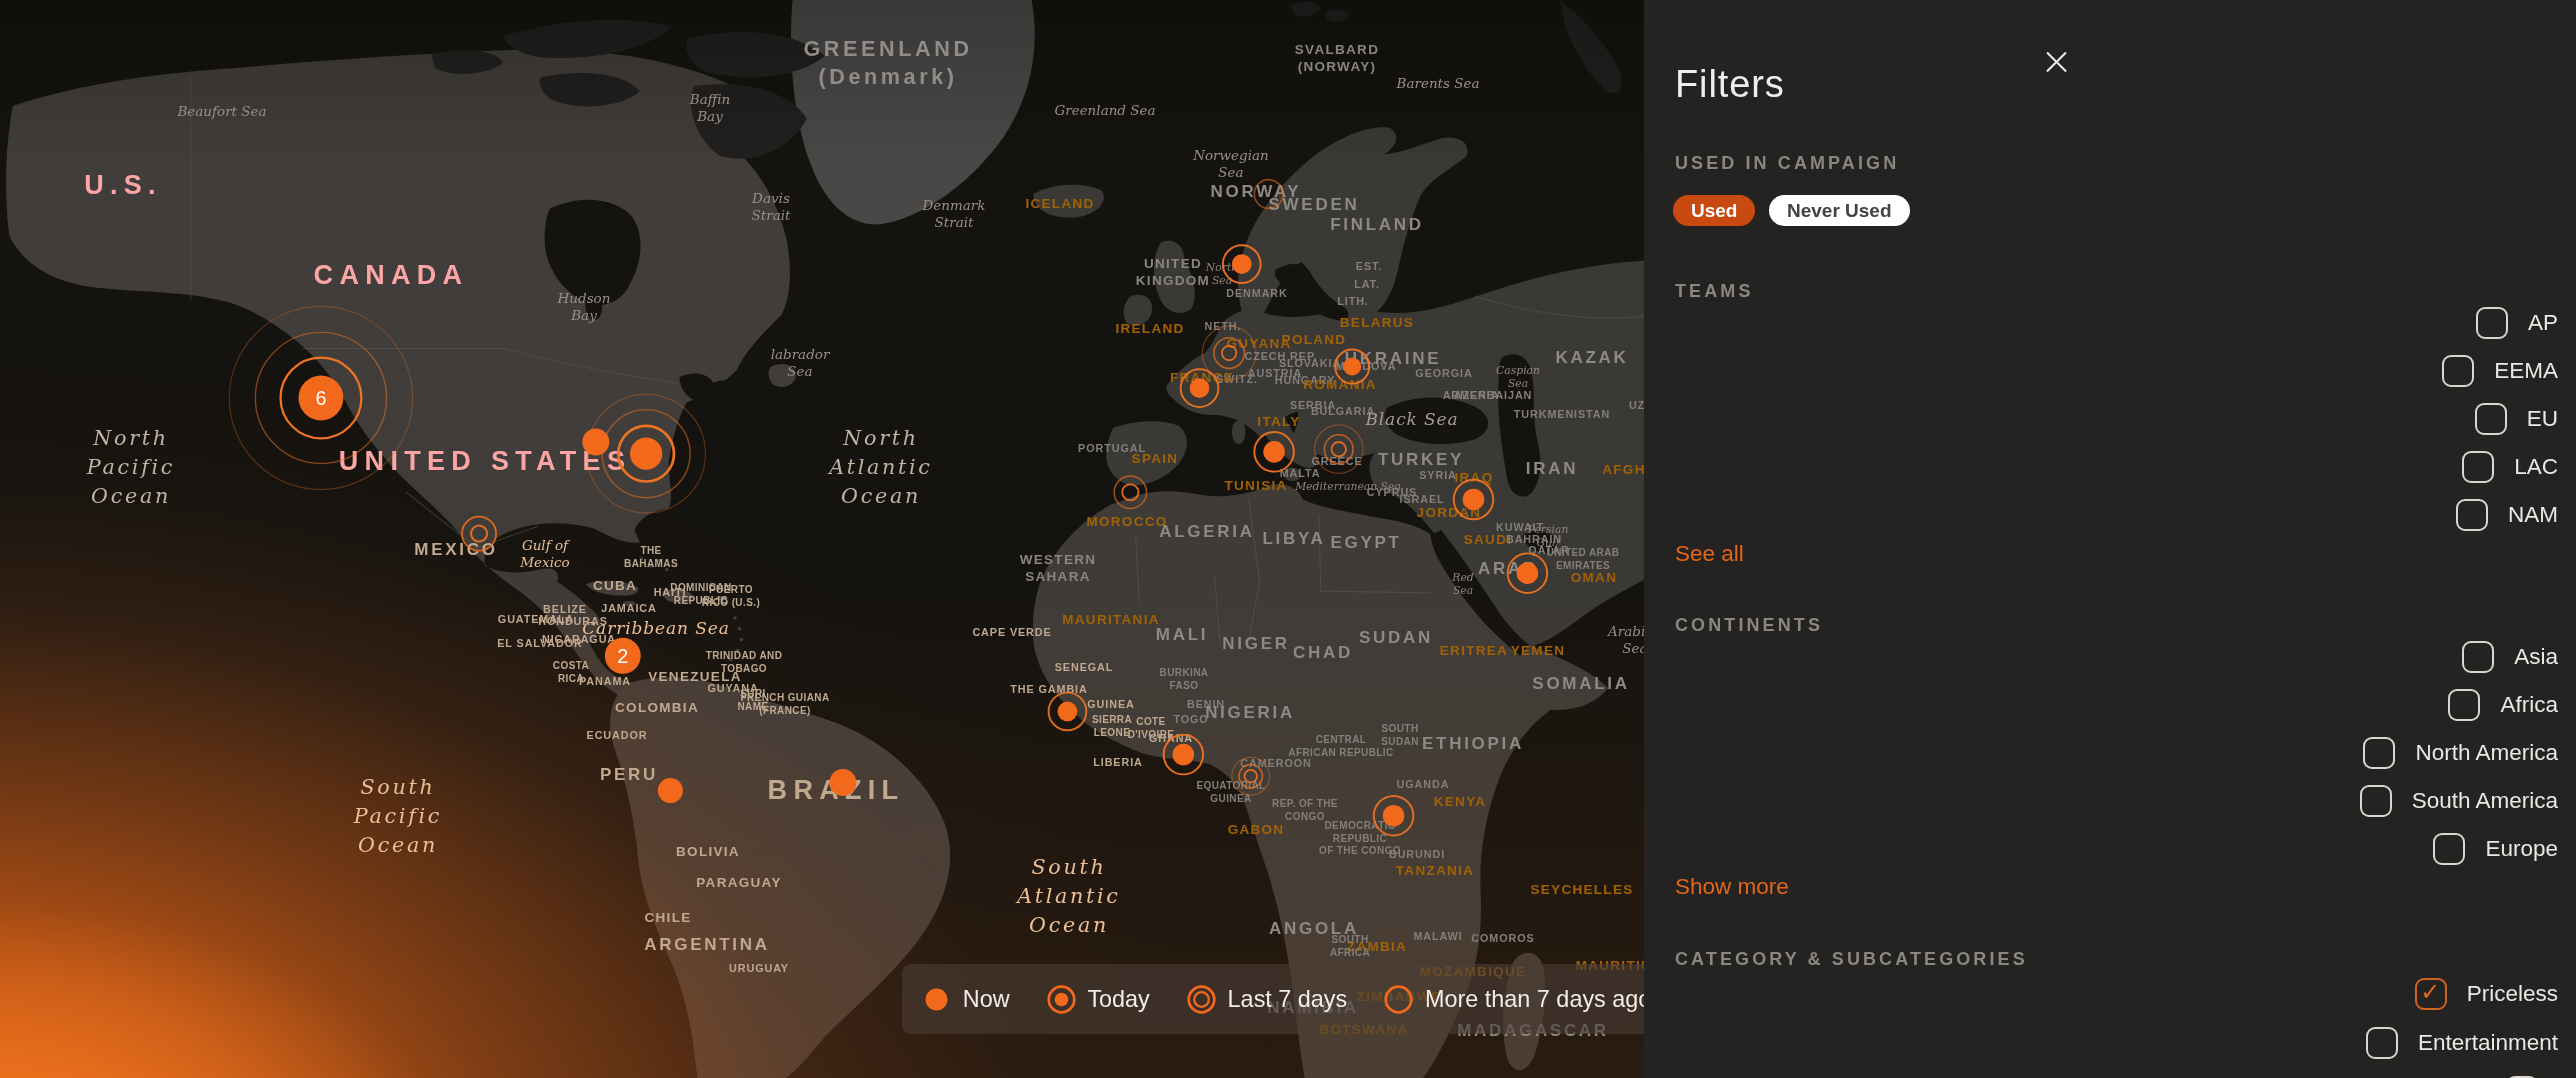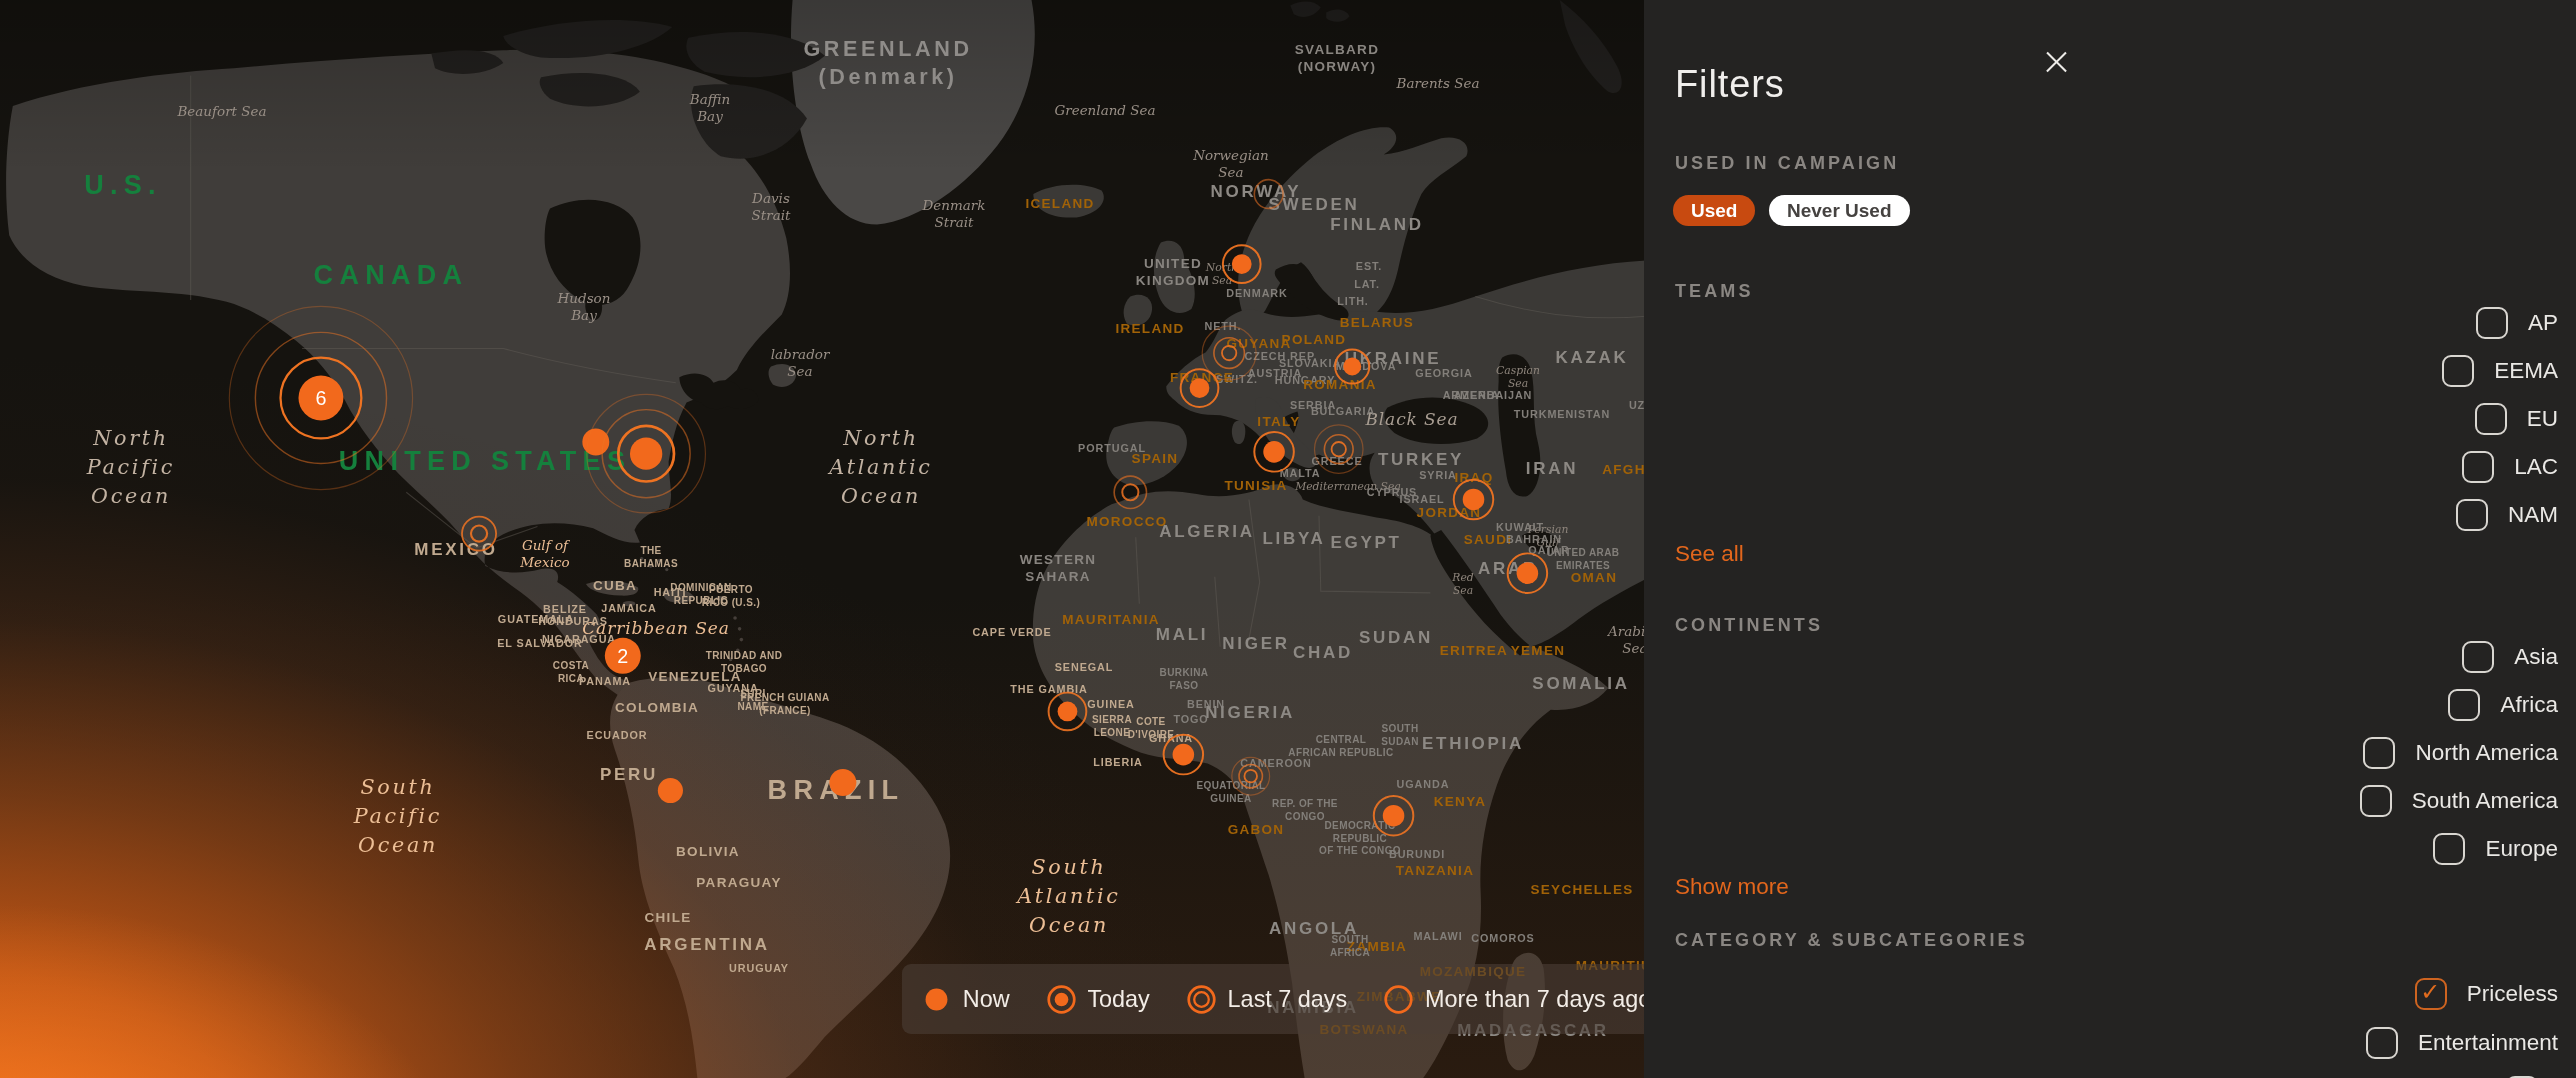--- a/index.html
+++ b/index.html
@@ -10,21 +10,21 @@
   #map-svg{position:absolute;left:0;top:0;}
   #glow{position:absolute;inset:0;pointer-events:none;
     background:
       radial-gradient(629px 404px at 0% 112%, rgba(255,128,36,.92), rgba(255,128,36,0) 75%),
       radial-gradient(1393px 881px at -2% 108%, rgba(243,105,20,.95) 0%, rgba(226,98,22,.80) 22%,
         rgba(185,85,25,.55) 42%, rgba(120,62,28,.28) 62%, rgba(60,35,20,.08) 78%, rgba(0,0,0,0) 92%),
       linear-gradient(to top, rgba(150,70,20,.16), rgba(0,0,0,0) 45%),
       linear-gradient(to bottom, rgba(0,0,0,.22), rgba(0,0,0,0) 16%);}
   #labels{position:absolute;inset:0;pointer-events:none;}
   .ml{position:absolute;transform:translate(-50%,-50%);white-space:pre-line;text-align:center;line-height:1.25;}
-  .lg {font-size:27px;font-weight:bold;letter-spacing:6.3px;color:#15803d;}
+  .lg {font-size:27px;font-weight:bold;letter-spacing:6.3px;color:#fca5a5;}
   .lg2{font-size:21.6px;font-weight:bold;letter-spacing:3.6px;color:#8f8c89;line-height:1.3;}
   .md {font-size:17px;font-weight:bold;letter-spacing:2.7px;color:#8d8984;}
   .sm {font-size:13.5px;font-weight:bold;letter-spacing:1.3px;color:#a16207;}
   .sm2{font-size:13.5px;font-weight:bold;letter-spacing:1.3px;color:#898580;}
   .xs {font-size:10.8px;font-weight:bold;letter-spacing:0.9px;color:#837f7a;}
   .xs2{font-size:10px;font-weight:bold;letter-spacing:0.4px;color:#837f7a;}
   .xs3{font-size:10px;font-weight:bold;letter-spacing:0.4px;color:#837f7a;}
   .sea   {font-family:"DejaVu Serif","Liberation Serif",serif;font-style:italic;font-size:17px;color:#a89d92;letter-spacing:0.9px;}
   .sea-sm{font-family:"DejaVu Serif","Liberation Serif",serif;font-style:italic;font-size:13.5px;color:#998f86;}
   .sea-xs{font-family:"DejaVu Serif","Liberation Serif",serif;font-style:italic;font-size:10.8px;color:#8e857c;}
@@ -563,21 +563,21 @@
           <div class="cb"></div>
           <span class="cb-label">South America</span>
         </div>
         <div class="cb-row">
           <div class="cb"></div>
           <span class="cb-label">Europe</span>
         </div>
       </div>
     <div class="sec-link" style="top:874px">Show more</div>
 
-    <h2 class="sec-header" style="top:915px">CATEGORY &amp; SUBCATEGORIES</h2>
+    <h2 class="sec-header" style="top:934px">CATEGORY &amp; SUBCATEGORIES</h2>
     <div id="category-rows" class="cb-list cat">
         <div class="cb-row">
           <div class="cb checked"></div>
           <span class="cb-label">Priceless</span>
         </div>
         <div class="cb-row" style="margin-left: 18px;">
           <div class="cb"></div>
           <span class="cb-label">Entertainment</span>
         </div>
         <div class="cb-row" style="margin-left: 18px;">

